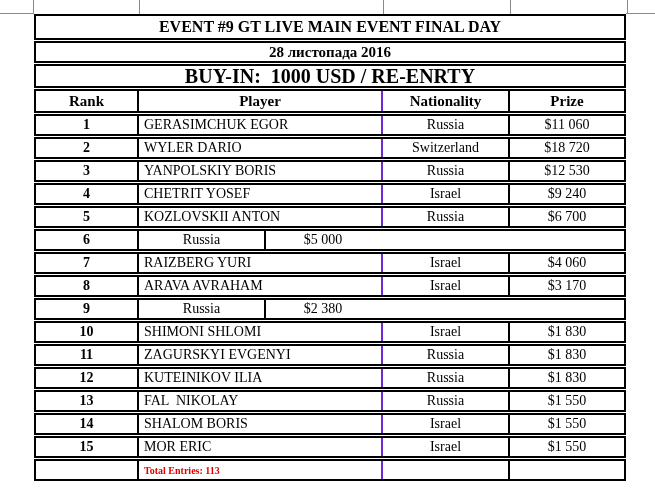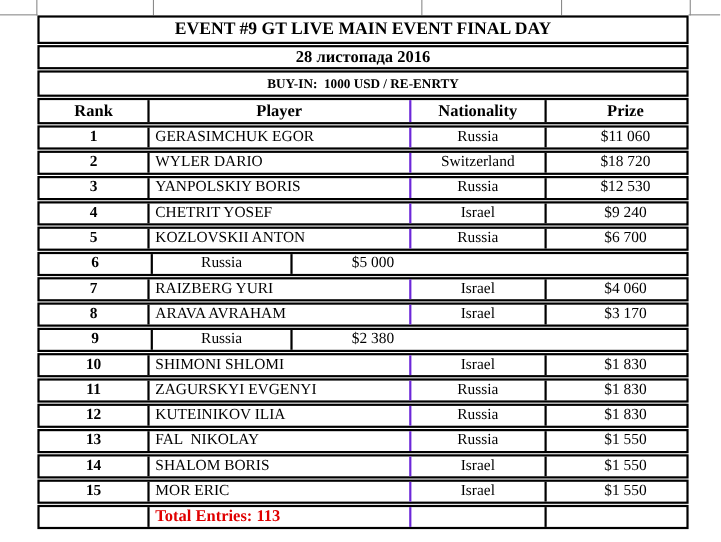--- a/index.html
+++ b/index.html
@@ -36,38 +36,38 @@
     text-align: right;
   }
   .row.span {
     align-items: center;
     justify-content: center;
     font-weight: bold;
     text-align: center;
   }
   .title-row  { height: 26px; font-size: 16px; }
   .date-row   { height: 22px; font-size: 15px; }
-  .buyin-row  { height: 24px; font-size: 12px; white-space: pre; }
+  .buyin-row  { height: 24px; font-size: 20px; white-space: pre; }
   .header-row { height: 24px; }
   .data-row   { height: 22px; }
   .cell {
     box-sizing: border-box;
     display: flex;
     align-items: center;
     justify-content: center;
     font-size: 14px;
     overflow: hidden;
   }
   .cell.c0 { width: 103px; border-right: 2px solid #000000; font-weight: bold; }
   .cell.c1 { width: 244px; border-right: 2px solid #6d28d9;
              justify-content: flex-start; padding-left: 5px; white-space: pre; }
   .cell.c2 { width: 127px; border-right: 2px solid #000000; font-family: Liberation Serif, serif; }
-  .cell.c3 { width: 114px; margin-left: 16px; }
+  .cell.c3 { width: 114px; }
   .header-row .cell { font-weight: bold; font-size: 15px; justify-content: center; padding-left: 0; }
-  .total-row .cell.c1 { font-weight: bold; color: #e00000; font-size: 15px; }
+  .total-row .cell.c1 { font-weight: bold; color: #e00000; font-size: 10px; }
 </style>
 </head>
 <body>
 
 <div class="sheet">
 
   <div class="gl h" style="left:0; top:13px; width:34px;"></div>
   <div class="gl h" style="left:626px; top:13px; width:29px;"></div>
   <div class="gl v" style="left:33px;  top:0; height:14px;"></div>
   <div class="gl v" style="left:139px; top:0; height:14px;"></div>

